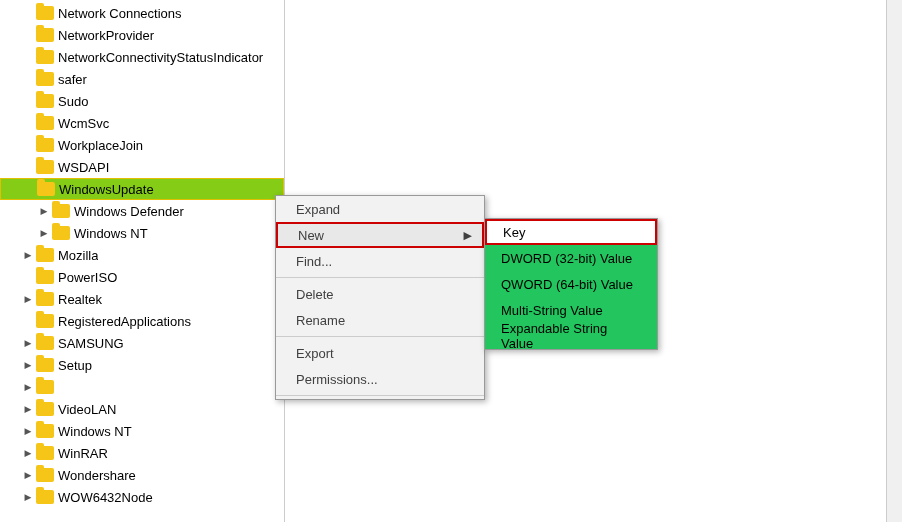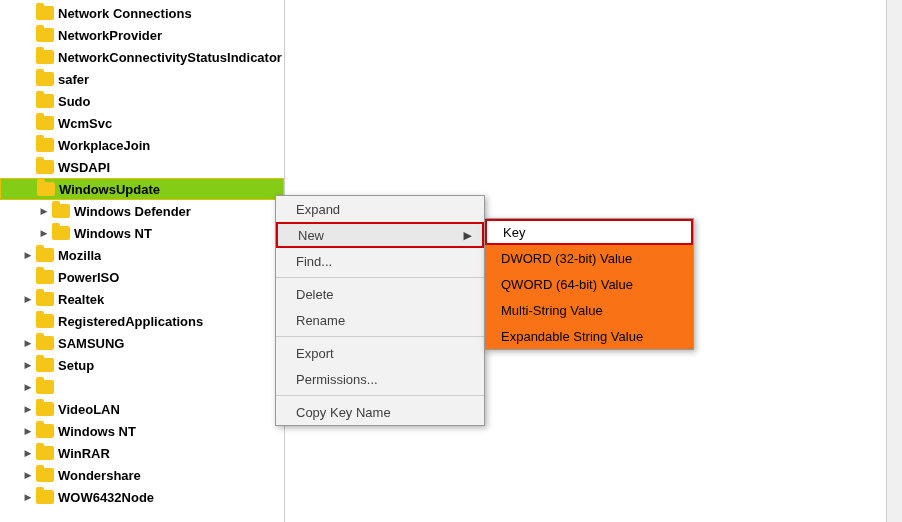--- a/index.html
+++ b/index.html
@@ -66,21 +66,20 @@
       left: 0;
       width: 8px;
       height: 3px;
       background: #f5c518;
       border-radius: 2px 2px 0 0;
     }
 
     .tree-item .label {
       overflow: hidden;
       text-overflow: ellipsis;
-      font-weight: bold;
     }
 
     
     .indent-1 { padding-left: 20px; }
     .indent-2 { padding-left: 36px; }
 
     
     .context-menu {
       position: absolute;
       left: 275px;
@@ -117,22 +116,22 @@
       height: 1px;
       background: #ccc;
       margin: 3px 0;
     }
 
     
     .submenu {
       position: absolute;
       left: 484px;
       top: 218px;
-      width: 210px;
-      background: #f97316;
+      width: 174px;
+      background: #22c55e;
       border: 1px solid #999;
       box-shadow: 2px 2px 6px rgba(0,0,0,0.3);
       z-index: 101;
     }
 
     .sub-item {
       padding: 5px 16px;
       cursor: default;
       height: 26px;
       display: flex;
@@ -301,21 +300,20 @@
         <span class="chevron-right">▶</span>
       </div>
       <div class="ctx-item">Find...</div>
       <div class="ctx-separator"></div>
       <div class="ctx-item">Delete</div>
       <div class="ctx-item">Rename</div>
       <div class="ctx-separator"></div>
       <div class="ctx-item">Export</div>
       <div class="ctx-item">Permissions...</div>
       <div class="ctx-separator"></div>
-      <div class="ctx-item">Copy Key Name</div>
     </div>
 </div>
 
 <div class="submenu">
   <div id="sub-container">
       <div class="sub-item key-item">Key</div>
       <div class="sub-item">DWORD (32-bit) Value</div>
       <div class="sub-item">QWORD (64-bit) Value</div>
       <div class="sub-item">Multi-String Value</div>
       <div class="sub-item">Expandable String Value</div>

